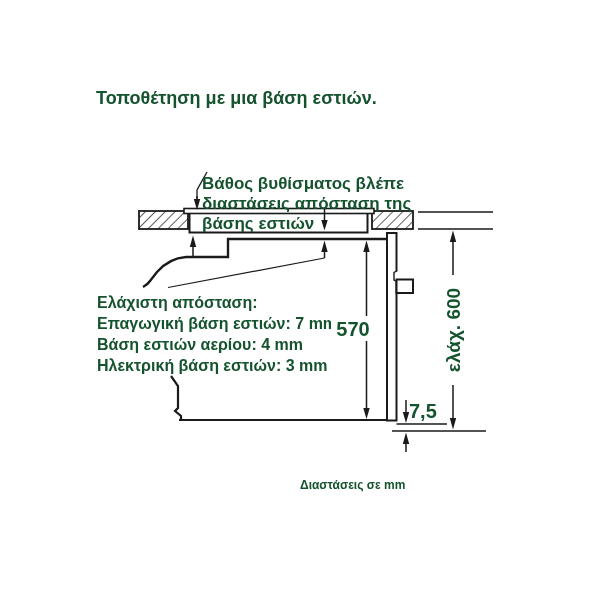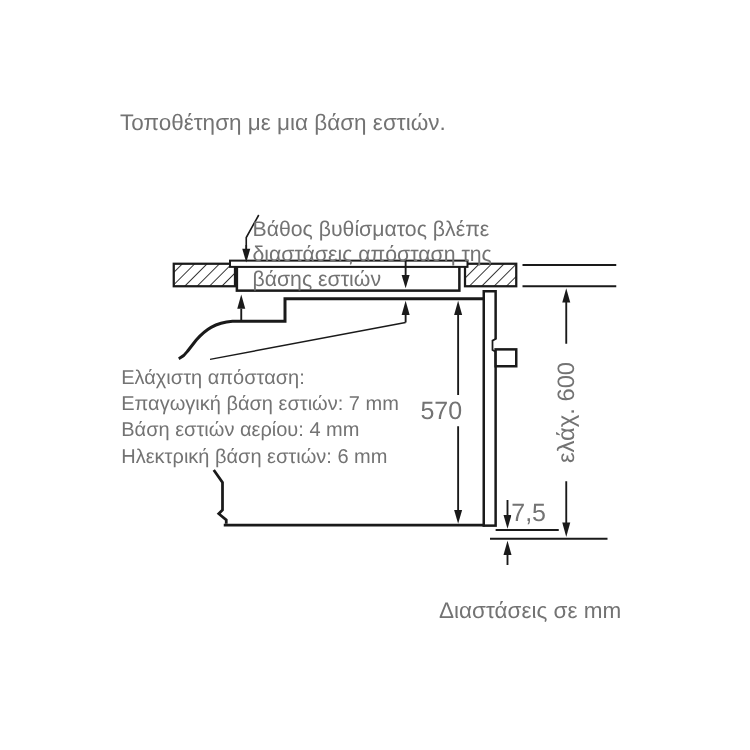--- a/index.html
+++ b/index.html
@@ -1,32 +1,32 @@
 <!DOCTYPE html>
 <html><head>
 <meta charset="utf-8">
 <style>
   html,body{margin:0;padding:0;background:#fff;}
   .canvas{
     position:relative;width:600px;height:600px;background:#ffffff;
-    font-family:"Liberation Sans", sans-serif;color:#737373;overflow:hidden;
+    font-family:"Liberation Sans", sans-serif;color:#14532d;overflow:hidden;font-weight:bold;
   }
   .canvas svg{position:absolute;left:0;top:0;}
   .txt{position:absolute;white-space:nowrap;}
   .title{left:96px;top:88px;font-size:18px;}
   .callout{left:202px;top:147px;font-size:17px;line-height:20px;margin-top:27px;}
   .mindist{left:97px;top:292px;font-size:16px;line-height:21px;}
   .dim{font-size:20px;background:#ffffff;}
   .dim-570{left:331px;top:318px;width:44px;text-align:center;}
   .dim-75{left:409px;top:400px;}
   .dim-600{
     left:399px;top:319px;width:110px;height:22px;text-align:center;
     font-size:19px;transform:rotate(-90deg);line-height:22px;
   }
-  .footnote{left:300px;top:478px;width:197px;text-align:right;font-size:18px;}
+  .footnote{left:300px;top:478px;width:197px;text-align:left;font-size:12px;}
 </style>
 </head>
 <body>
 
 <div class="canvas">
 
   <svg width="600" height="600" viewBox="0 0 600 600">
     <defs>
       <pattern id="hatch" width="7" height="7" patternUnits="userSpaceOnUse" patternTransform="rotate(45)">
         <line x1="0" y1="0" x2="0" y2="7" stroke="#1a1a1a" stroke-width="1.4"></line>
@@ -126,21 +126,21 @@
   <div class="txt callout">
     <div>Βάθος βυθίσματος βλέπε</div>
     <div>διαστάσεις απόσταση της</div>
     <div>βάσης εστιών</div>
   </div>
 
   <div class="txt mindist">
     <div>Ελάχιστη απόσταση:</div>
     <div>Επαγωγική βάση εστιών: 7 mm</div>
     <div>Βάση εστιών αερίου: 4 mm</div>
-    <div>Ηλεκτρική βάση εστιών: 6 mm</div>
+    <div>Ηλεκτρική βάση εστιών: 3 mm</div>
   </div>
 
   <div class="txt dim dim-570">570</div>
 
   <div class="txt dim dim-75">7,5</div>
 
   <div class="txt dim dim-600">ελάχ. 600</div>
 
   <div class="txt footnote">Διαστάσεις σε mm</div>
 </div>

